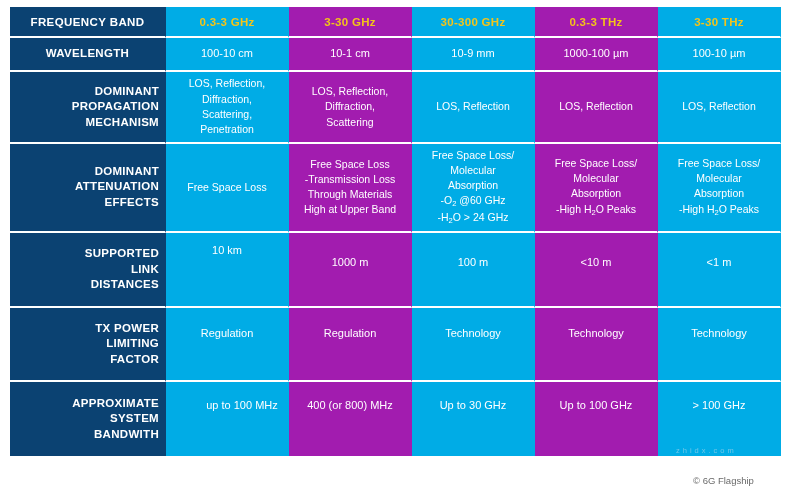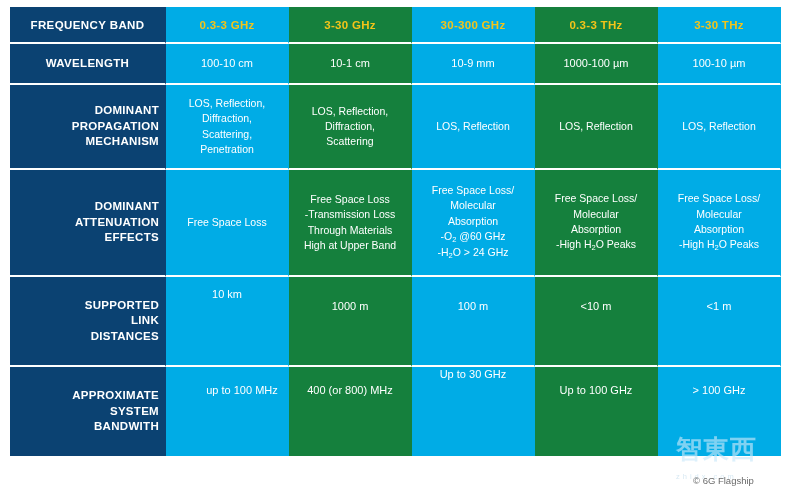--- a/index.html
+++ b/index.html
@@ -39,21 +39,21 @@
     box-sizing: border-box;
     border-bottom: 2px solid #ffffff;
     border-right: 1px solid rgba(255,255,255,0.0);
   }
 
   
   col.c-label { width: 156px; }
   col.c-data  { width: 123px; }
 
   
-  .dark  { background: #15803d; color: #ffffff; }
+  .dark  { background: #a21caf; color: #ffffff; }
   .light { background: #00ace6; color: #ffffff; }
 
   
   .rowlabel {
     background: #0b4272;
     color: #ffffff;
     text-align: right;
     font-weight: bold;
     font-size: 11.5px;
     letter-spacing: 0.3px;
@@ -242,36 +242,47 @@
           <div>LINK</div>
           <div>DISTANCES</div>
         </td>
         <td class="datacell light" style="vertical-align:top;padding-top:10px;">10 km</td>
         <td class="datacell dark" style="vertical-align:top;padding-top:22px;">1000 m</td>
         <td class="datacell light" style="vertical-align:top;padding-top:22px;">100 m</td>
         <td class="datacell dark" style="vertical-align:top;padding-top:22px;">&lt;10 m</td>
         <td class="datacell light" style="vertical-align:top;padding-top:22px;">&lt;1 m</td>
       </tr>
 
+      <tr class="r-txpower">
+        <td class="rowlabel">
+          <div>TX POWER</div>
+          <div>LIMITING</div>
+          <div>FACTOR</div>
+        </td>
+        <td class="datacell light" style="vertical-align:top;padding-top:18px;">Regulation</td>
+        <td class="datacell dark" style="vertical-align:top;padding-top:18px;">Regulation</td>
+        <td class="datacell light" style="vertical-align:top;padding-top:18px;">Technology</td>
+        <td class="datacell dark" style="vertical-align:top;padding-top:18px;">Technology</td>
+        <td class="datacell light" style="vertical-align:top;padding-top:18px;">Technology</td>
+      </tr>
 
       <tr class="r-bandwidth">
         <td class="rowlabel">
           <div>APPROXIMATE</div>
           <div>SYSTEM</div>
           <div>BANDWITH</div>
         </td>
         <td class="datacell light" style="vertical-align:top;padding-top:16px;padding-left:36px;">up to 100 MHz</td>
         <td class="datacell dark" style="vertical-align:top;padding-top:16px;">400 (or 800) MHz</td>
-        <td class="datacell light" style="vertical-align:top;padding-top:0;">Up to 30 GHz</td>
+        <td class="datacell light" style="vertical-align:top;padding-top:16px;">Up to 30 GHz</td>
         <td class="datacell dark" style="vertical-align:top;padding-top:16px;">Up to 100 GHz</td>
         <td class="datacell light" style="vertical-align:top;padding-top:16px;">&gt; 100 GHz</td>
       </tr>
 
     </tbody>
   </table>
 </div>
 
 <div id="watermark">
-  <div class="wm-glyphs">智東西</div>
   <div class="wm-url">zhidx.com</div>
 </div>
 
 <div id="credit">© 6G Flagship</div>
 
 </body></html>

